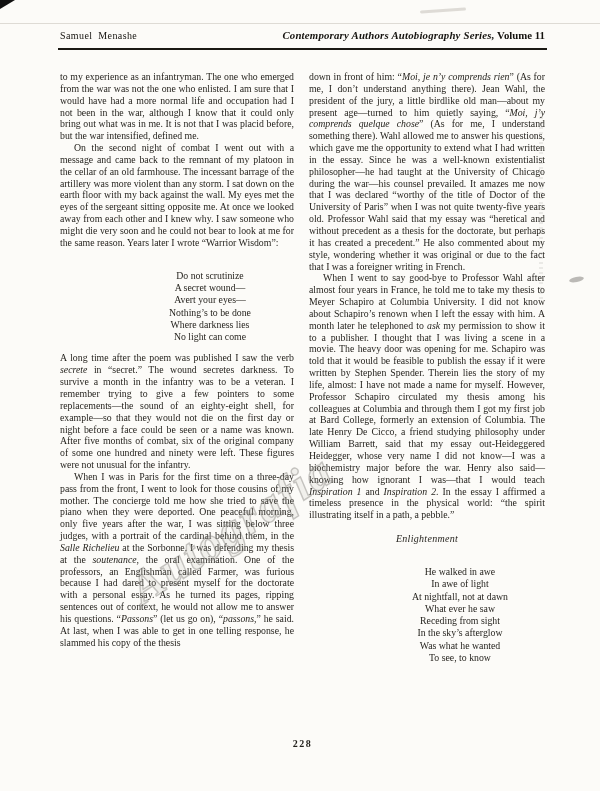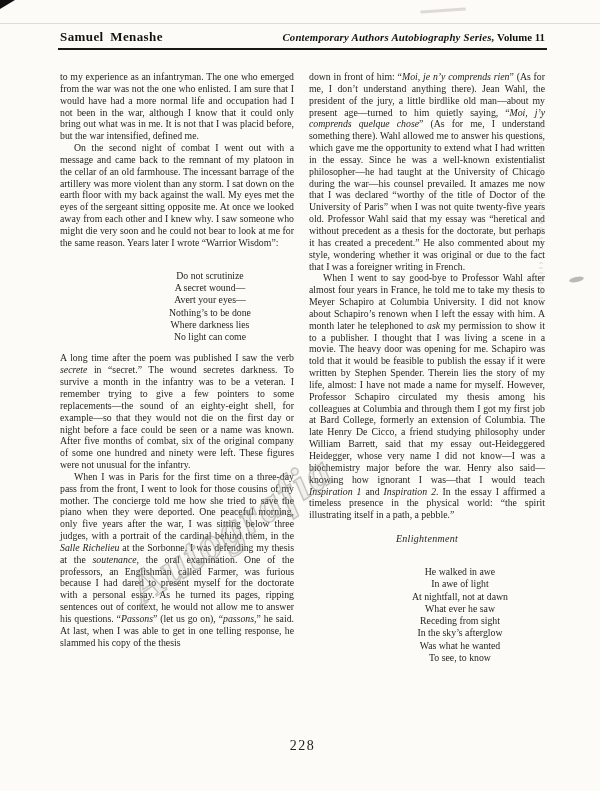--- a/index.html
+++ b/index.html
@@ -22,21 +22,21 @@
   .edge-ghost{position:absolute;left:539px;top:112px;width:4px;height:190px;opacity:.5;
     background:repeating-linear-gradient(to bottom,rgba(110,110,105,.25) 0 2px,transparent 2px 5px);}
   .smudge{position:absolute;left:569px;top:277px;width:15px;height:5px;background:rgba(90,88,82,.4);
     border-radius:50%;transform:rotate(-12deg);}
 
   
   header{
     position:absolute;left:60px;right:55px;top:29px;
     display:flex;justify-content:space-between;align-items:baseline;
   }
-  .hdr-author{font-weight:bold;font-size:13px;letter-spacing:.4px;word-spacing:3px;color:#15130f;}
+  .hdr-author{font-weight:normal;font-size:10px;letter-spacing:.4px;word-spacing:3px;color:#15130f;}
   .hdr-right{font-size:10.8px;color:#15130f;white-space:nowrap;margin-left:20px;}
   .hdr-right .ser{font-weight:bold;font-style:italic;letter-spacing:.2px;}
   .hdr-right .vol{font-weight:bold;font-style:normal;}
   .rule{position:absolute;left:58px;right:53px;top:48px;height:2.4px;background:#1b1914;}
 
   
   .columns{
     position:absolute;left:60px;top:71px;width:485px;
     display:flex;gap:15px;
   }
@@ -62,21 +62,21 @@
     font-size:47px;font-weight:bold;font-style:italic;
     letter-spacing:2px;
     color:rgba(150,148,142,.10);
     -webkit-text-stroke:1.4px rgba(135,133,128,.45);
     pointer-events:none;
     white-space:nowrap;
   }
 
   footer{
     position:absolute;left:60px;width:485px;top:738px;
-    text-align:center;font-size:14px;letter-spacing:1.5px;color:#211f1a;
+    text-align:center;font-size:10px;letter-spacing:1.5px;color:#211f1a;font-weight:bold;
   }
 </style>
 </head>
 <body>
 
 <div class="page">
 
   <div class="corner-mark"></div>
   <div class="topline"></div>
   <div class="top-smudge"></div>

